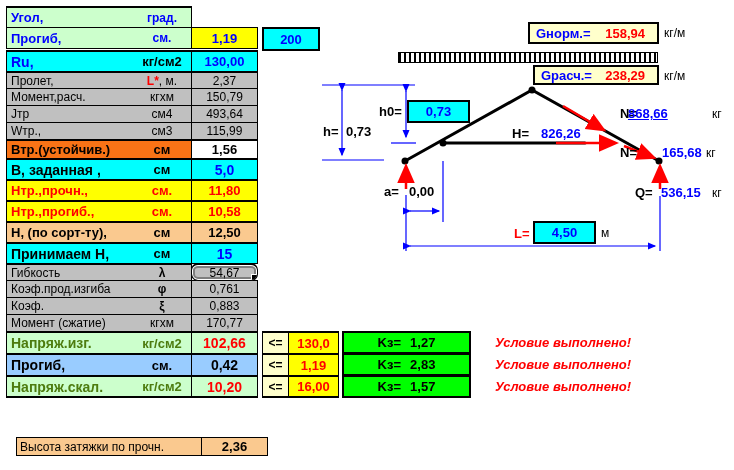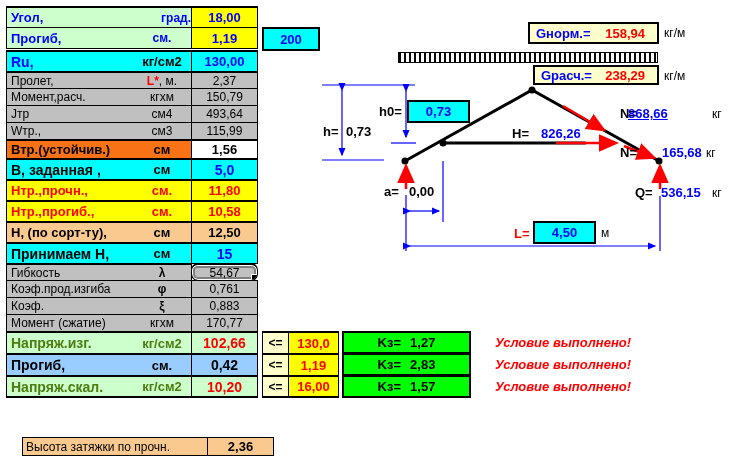--- a/index.html
+++ b/index.html
@@ -57,21 +57,21 @@
            font-weight:bold;font-size:13px;}
   .c-kz{width:129px;margin-left:3px;border-width:2px;background:#00FF00;justify-content:center;
         gap:9px;font-weight:bold;font-size:13px;}
   .c-status{border:none;background:transparent;margin-left:24px;color:#FF0000;
             font-weight:bold;font-style:italic;font-size:13px;}
   
   .sel{position:relative;box-shadow:inset 0 0 0 1px #fff,inset 0 0 0 3px #7f7f7f;border-radius:7px;}
   .sel::after{content:'';position:absolute;right:0;bottom:0;width:5px;height:5px;
               background:#000;border-left:1px solid #fff;border-top:1px solid #fff;}
   
-  #footer-row{position:absolute;left:23px;top:437px;z-index:3;display:flex;}
+  #footer-row{position:absolute;left:17px;top:437px;z-index:3;display:flex;}
   #footer-row .cell{background:#FAC98F;height:19px;}
   #footer-row .f-label{width:186px;padding-left:3px;font-size:12px;}
   #footer-row .f-val{width:67px;justify-content:center;font-size:13px;font-weight:bold;}
   
   .abs{position:absolute;z-index:2;white-space:nowrap;}
   #dg-title{left:320px;top:5px;font-size:15px;font-weight:bold;text-decoration:underline;}
   .gbox{box-sizing:border-box;border:2px solid #000;background:#FFFFCC;display:flex;
         align-items:center;font-size:13px;font-weight:bold;}
   .gbox .gl{color:#0000FF;padding-left:6px;}
   .gbox .gv{color:#FF0000;margin-left:auto;padding-right:12px;}
@@ -91,24 +91,21 @@
 </style>
 </head>
 <body>
 
 <div id="screen">
 
   <div id="calc-table">
       <div class="t-row r-input sec">
         <div class="cell c-label">
           <span class="c-name">Угол,</span>
-          <div class="c-unit" style="border: none; background: transparent; height: auto; text-align: right;"><span>град.</span></div>
-        </div>
-        <div class="cell c-val">
-          <span>18,00</span>
+          <div class="c-unit" style="border: none; background: transparent; height: auto;"><span>град.</span></div>
         </div>
       </div>
       <div class="t-row r-input">
         <div class="cell c-label">
           <span class="c-name">Прогиб,</span>
           <div class="c-unit" style="border: none; background: transparent; height: auto;"><span>см.</span></div>
         </div>
         <div class="cell c-val">
           <span>1,19</span>
         </div>

